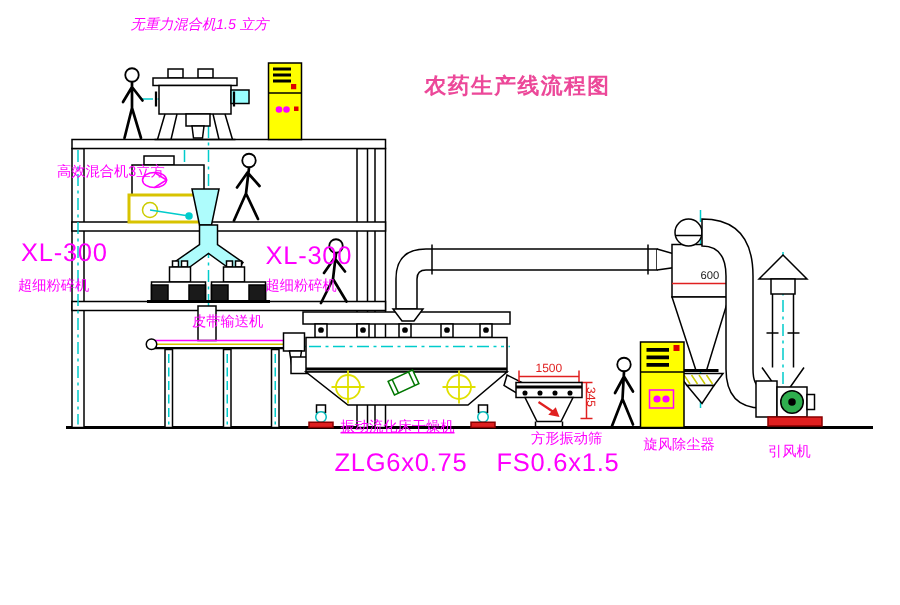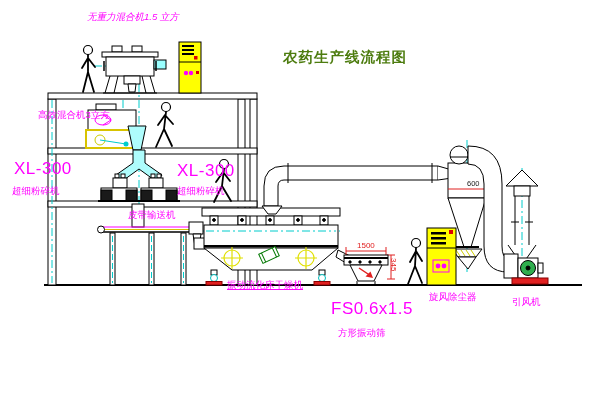--- a/index.html
+++ b/index.html
@@ -5,21 +5,21 @@
   html,body{margin:0;padding:0;background:#fff;}
   .canvas{position:relative;width:600px;height:403px;background:#ffffff;overflow:hidden;
           font-family:"Liberation Sans",sans-serif;}
   .canvas svg{position:absolute;left:0;top:0;}
   .lbl{position:absolute;color:#ff00ff;line-height:1;white-space:nowrap;}
   .s10{font-size:9.5px;}
   .model{font-size:17px;letter-spacing:0.5px;}
   .dim{position:absolute;color:#e02020;font-size:8px;line-height:1;white-space:nowrap;}
   .dim-dark{position:absolute;color:#222;font-size:7.5px;line-height:1;white-space:nowrap;}
   .rot90{transform:rotate(90deg);transform-origin:left top;}
-  .title{position:absolute;left:283px;top:48px;color:#4d7c0f;display:flex;align-items:center;}
+  .title{position:absolute;left:283px;top:48px;color:#ec4899;display:flex;align-items:center;}
   .title .cn{font-size:14.5px;font-weight:bold;letter-spacing:1px;}
   .title .cap{font-size:23px;font-weight:400;margin-left:2px;letter-spacing:1px;}
 </style>
 </head>
 <body>
 
 <div class="canvas">
 
 <svg width="600" height="403" viewBox="0 0 600 403">
 
@@ -276,22 +276,23 @@
 
 <div class="lbl model" style="left:14px;top:160px;">XL-300</div>
 <div class="lbl s10" style="left:12px;top:186px;">超细粉碎机</div>
 
 <div class="lbl model" style="left:177px;top:162px;">XL-300</div>
 <div class="lbl s10" style="left:177px;top:186px;">超细粉碎机</div>
 
 <div class="lbl s10" style="left:128px;top:210px;">皮带输送机</div>
 
 <div class="lbl s10" style="left:227px;top:280px;text-decoration:underline;">振动流化床干燥机</div>
-
-<div class="lbl s10" style="left:338px;top:288px;margin-top:40px;">方形振动筛</div>
+<div class="lbl model" style="left:223px;top:300px;">ZLG6x0.75</div>
+
+<div class="lbl s10" style="left:354px;top:288px;">方形振动筛</div>
 <div class="lbl model" style="left:331px;top:300px;">FS0.6x1.5</div>
 
 <div class="lbl s10" style="left:429px;top:292px;">旋风除尘器</div>
 <div class="lbl s10" style="left:512px;top:297px;">引风机</div>
 
 <div class="dim" style="left:357px;top:242px;">1500</div>
 <div class="dim rot90" style="left:397px;top:258px;">345</div>
 <div class="dim-dark" style="left:452px;top:180px;padding-left:15px;">600</div>
 
 </div>

